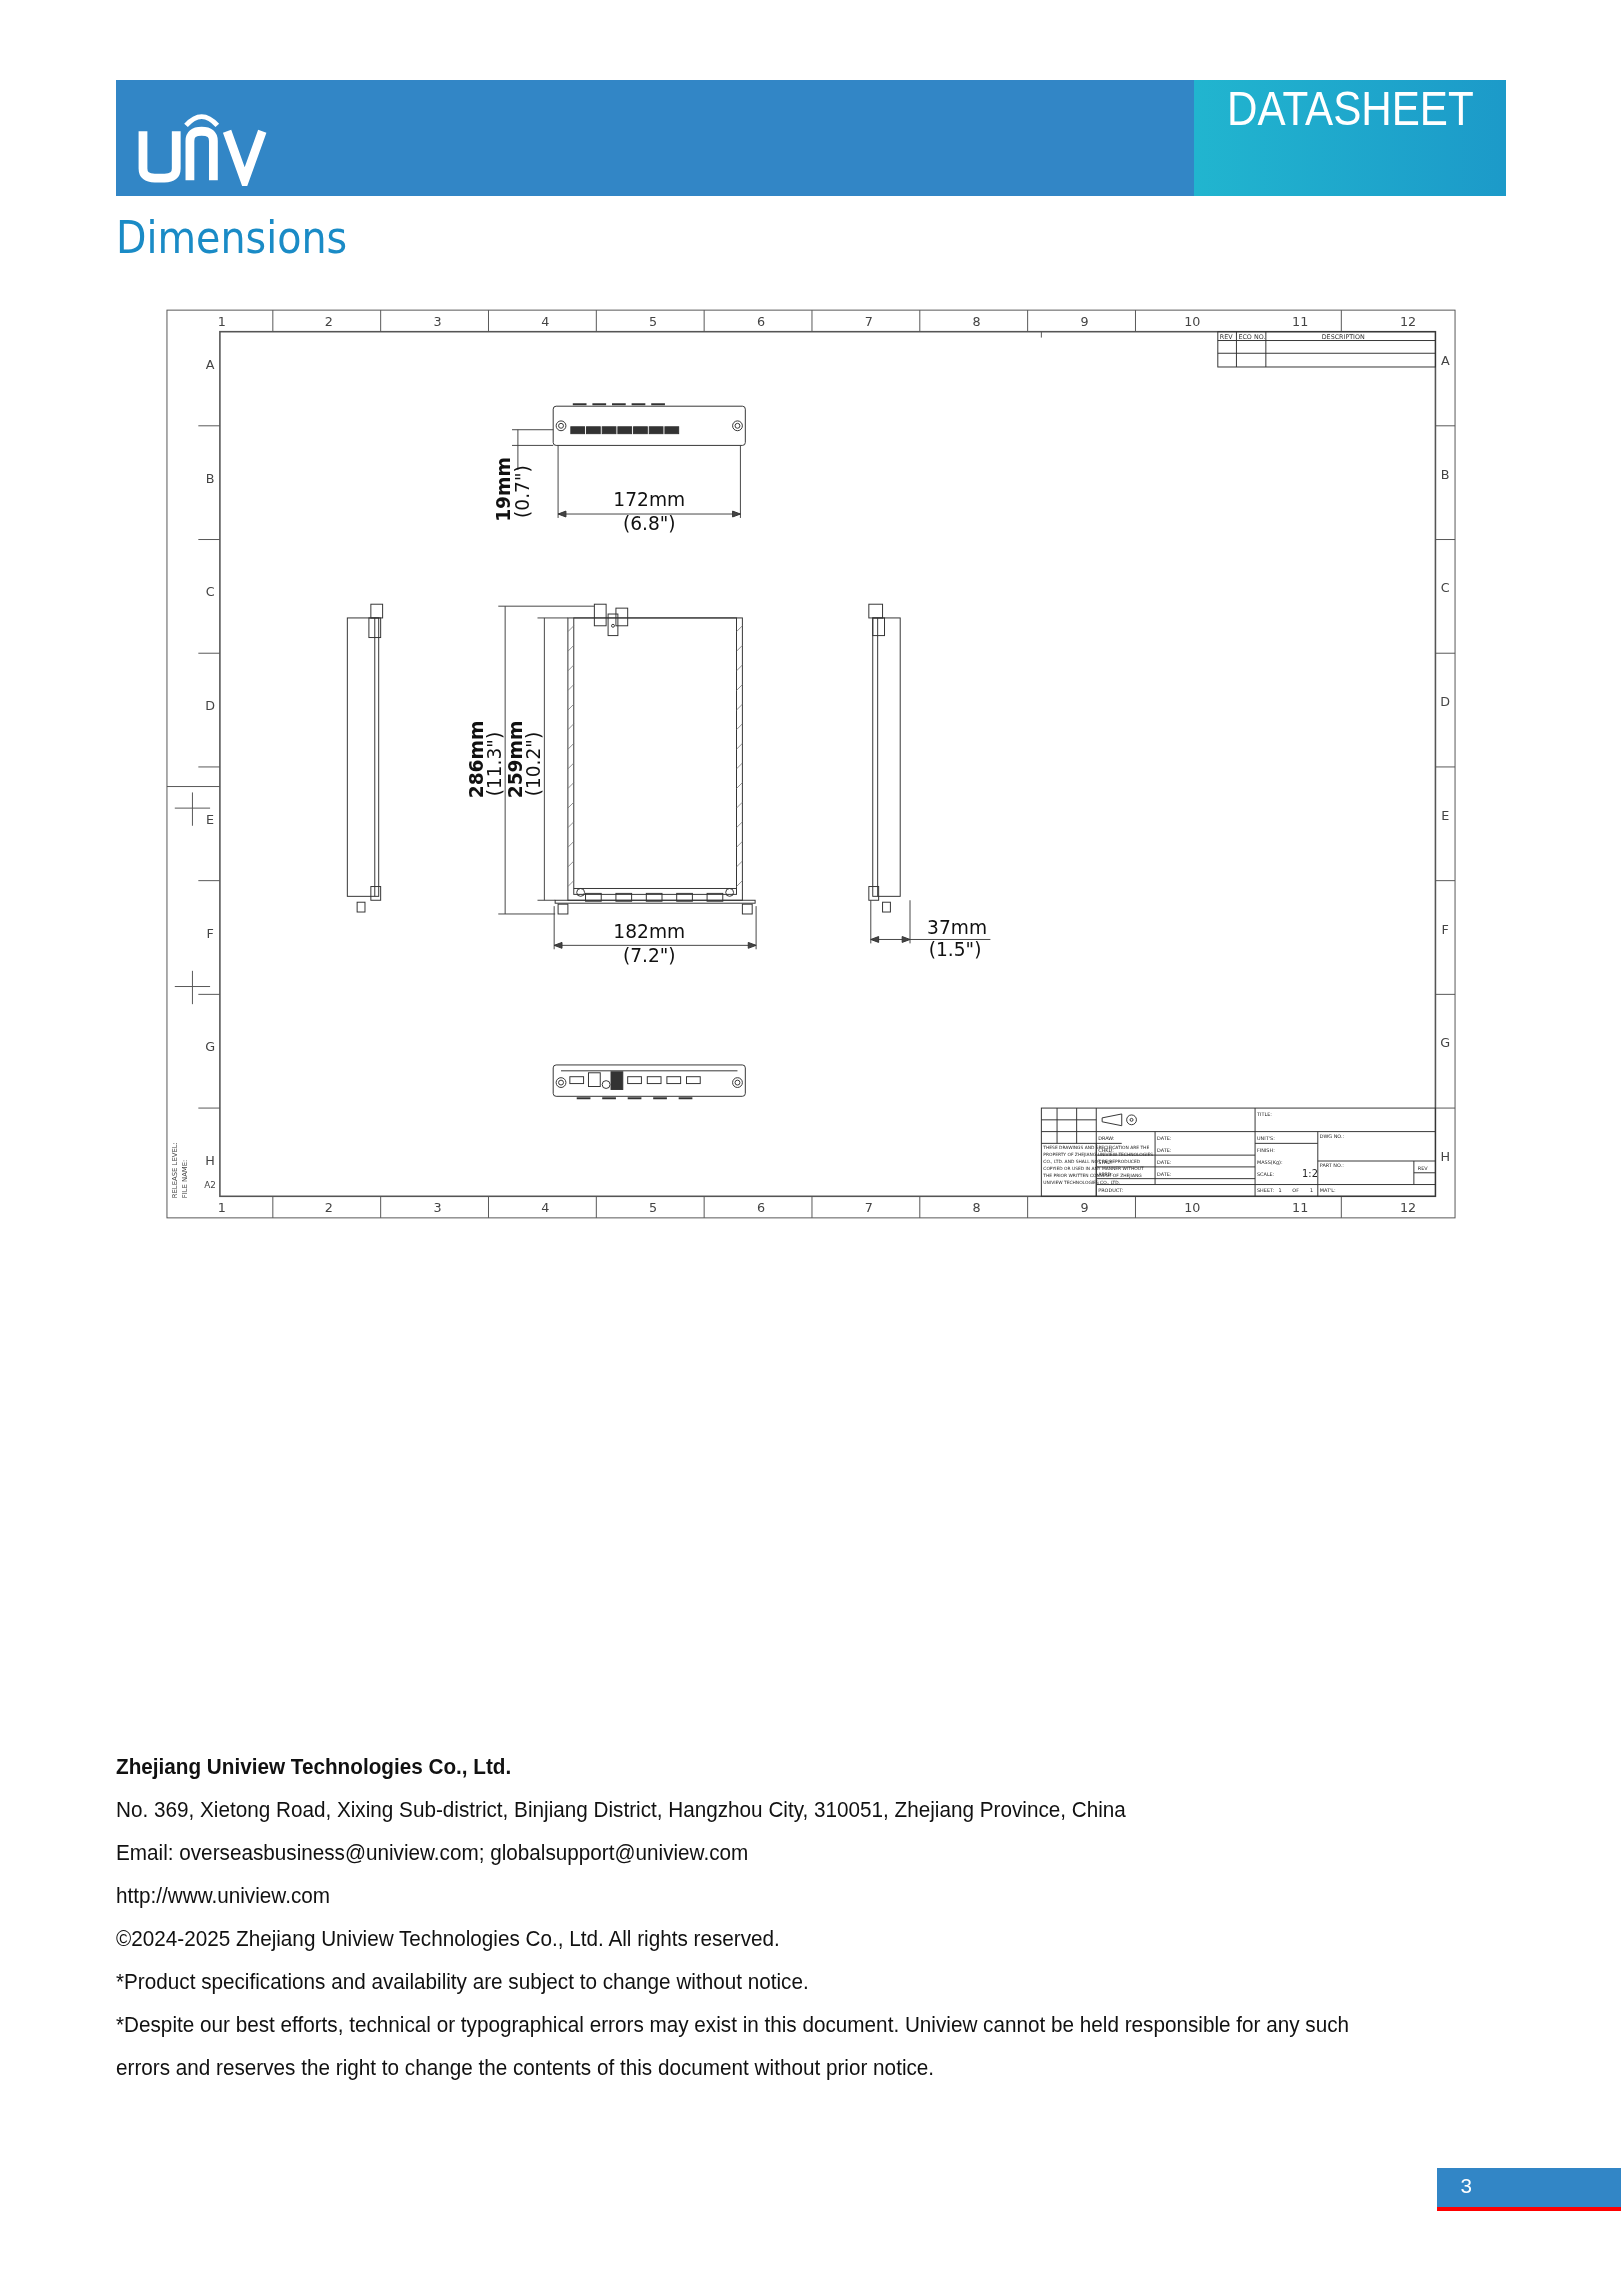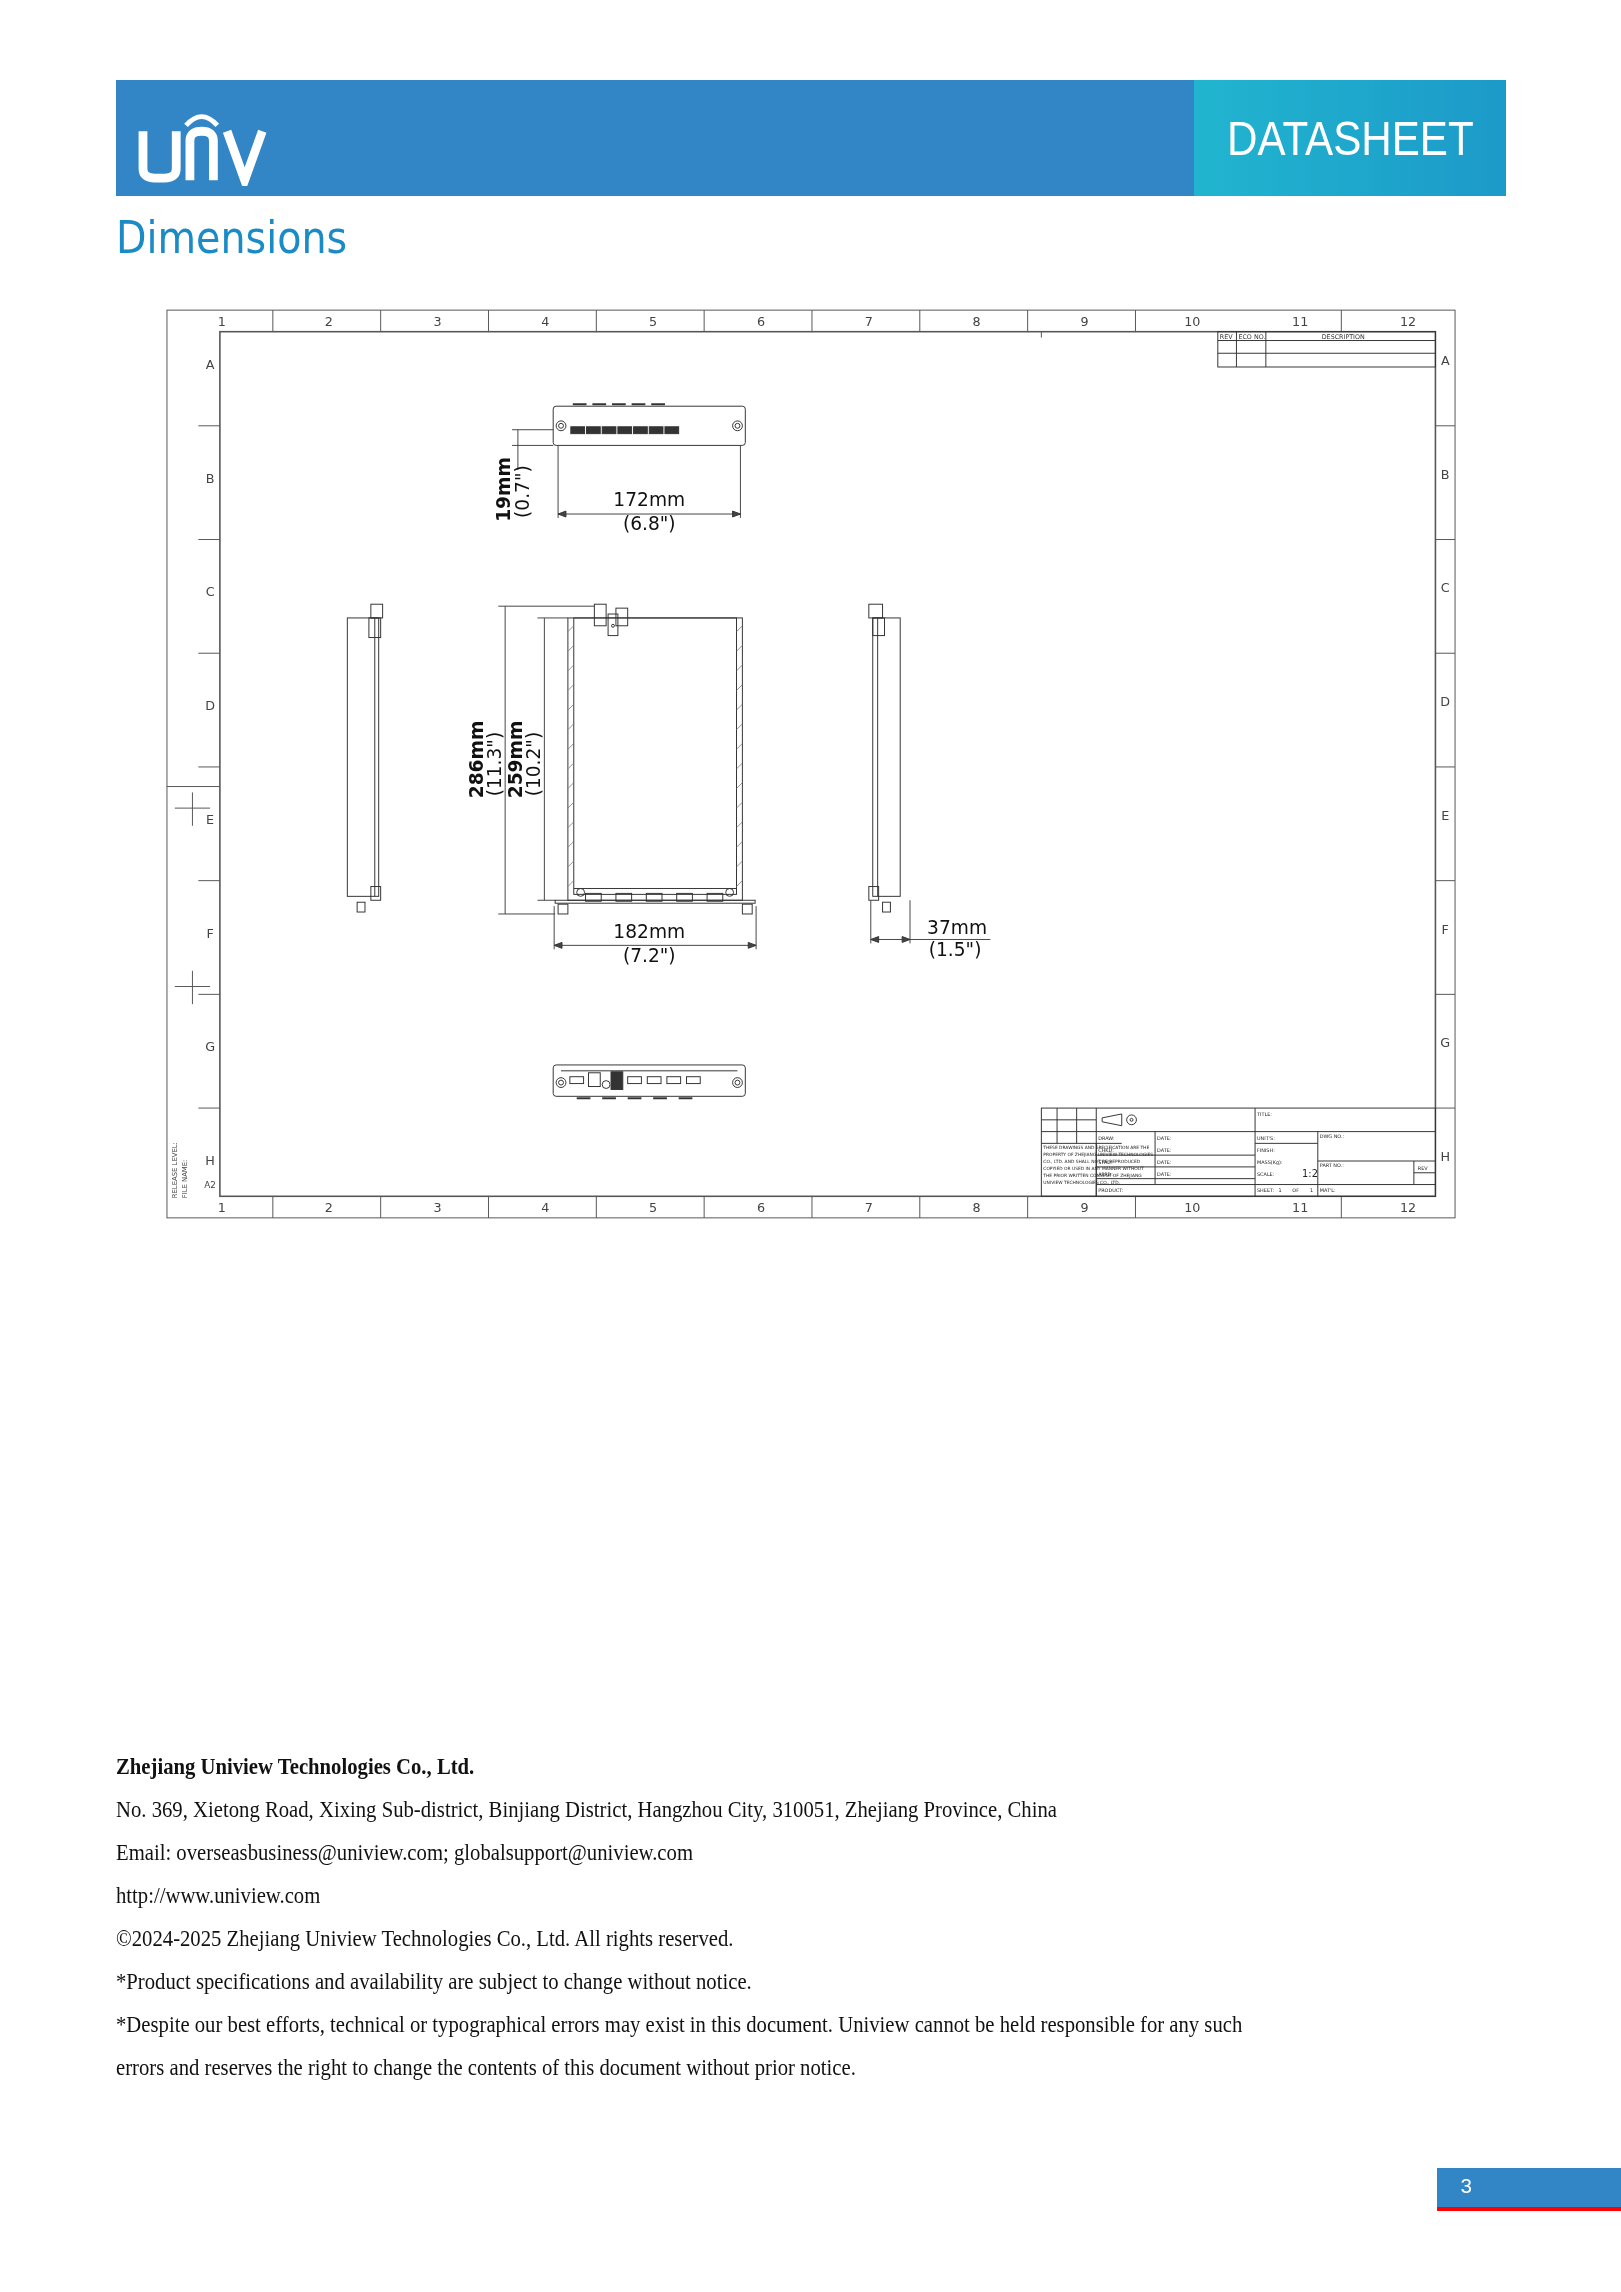--- a/index.html
+++ b/index.html
@@ -3,33 +3,33 @@
 <meta charset="utf-8">
 <style>
   html, body { margin: 0; padding: 0; background: #ffffff; }
   body { width: 1621px; height: 2293px; position: relative; overflow: hidden;
          font-family: "Liberation Sans", sans-serif; color: #111; }
 
   .header-bar { position: absolute; left: 116px; top: 80px; width: 1078px; height: 116px;
                 background: #3286c6; }
   .header-tag { position: absolute; left: 1194px; top: 80px; width: 312px; height: 116px;
                 background: linear-gradient(90deg, #21b5cf 0%, #1c9ac9 100%);
-                display: flex; align-items: center; justify-content: center; }
+                display: flex; align-items: flex-start; justify-content: center; }
   .header-tag span { color: #ffffff; font-size: 49px; letter-spacing: 0px;
                      font-family: "Liberation Sans", sans-serif; font-weight: normal;
                      transform: scaleX(0.86); display: inline-block; }
   .logo { position: absolute; left: 135px; top: 98px; width: 147px; height: 88px; }
 
   .section-title { position: absolute; left: 116px; top: 212px; font-size: 44px;
                    color: #1a8bc6; transform: scaleX(0.9); transform-origin: left center;
                    font-family: "DejaVu Sans", sans-serif; }
 
   .drawing { position: absolute; left: 165px; top: 308px; width: 1292px; height: 912px; }
 
-  .footer { position: absolute; left: 116px; top: 1745px; width: 1411px; font-family: Liberation Serif, serif; }
+  .footer { position: absolute; left: 116px; top: 1745px; width: 1411px; }
   .footer .line { font-size: 22.5px; line-height: 43px; color: #111;
                   transform: scaleX(0.92); transform-origin: left center; white-space: nowrap; }
   .footer .company { font-weight: bold; }
 
   .page-num { position: absolute; left: 1437px; top: 2168px; width: 184px; height: 39px;
               background: #3286c6; border-bottom: 4.9px solid #ff0000; }
   .page-num span { position: absolute; left: 23.5px; top: 5.9px; color: #fff; font-size: 20.6px; }
 
   svg text { font-family: "DejaVu Sans", sans-serif; }
 </style>

